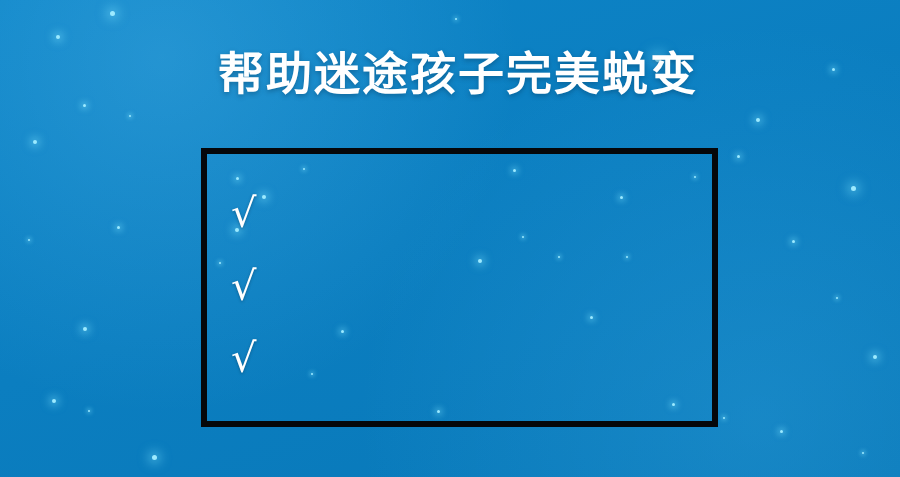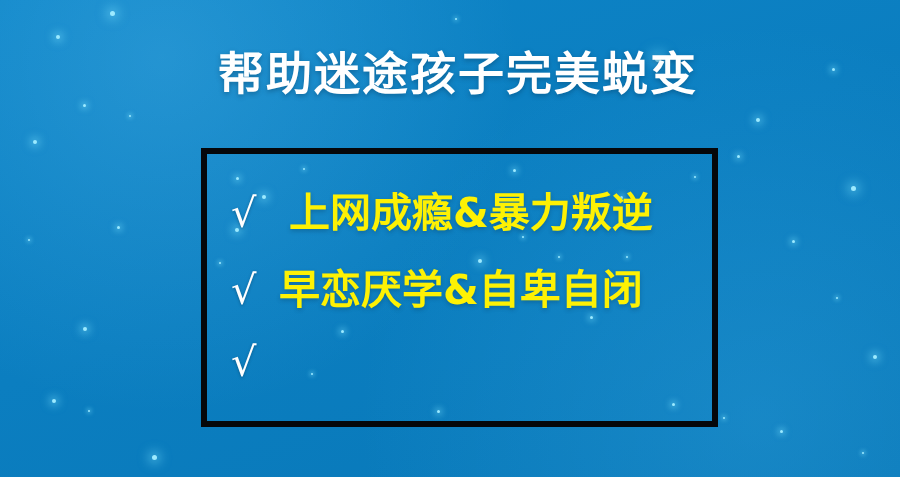--- a/index.html
+++ b/index.html
@@ -147,26 +147,24 @@
       <span class="star" style="left: 780px; top: 430px; width: 3px; height: 3px; box-shadow: rgba(125, 228, 255, 0.55) 0px 0px 6.6px 2.1px;"></span>
       <span class="star" style="left: 862px; top: 452px; width: 2px; height: 2px; box-shadow: rgba(125, 228, 255, 0.55) 0px 0px 4.4px 1.4px;"></span>
     </div>
 
   <div class="headline">帮助迷途孩子完美蜕变</div>
 
   <div class="list-box">
 
     <div class="list-row row-0">
       <span class="check-icon">√</span>
-      <span class="row-label">上网成瘾&amp;暴力叛逆</span>
     </div>
 
     <div class="list-row row-1">
       <span class="check-icon">√</span>
-      <span class="row-label">早恋厌学&amp;自卑自闭</span>
     </div>
 
     <div class="list-row row-2">
       <span class="check-icon">√</span>
     </div>
 
   </div>
 </div>
 
 </body></html>

